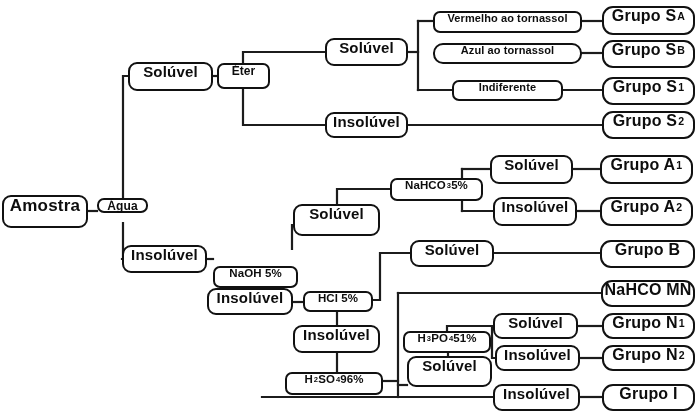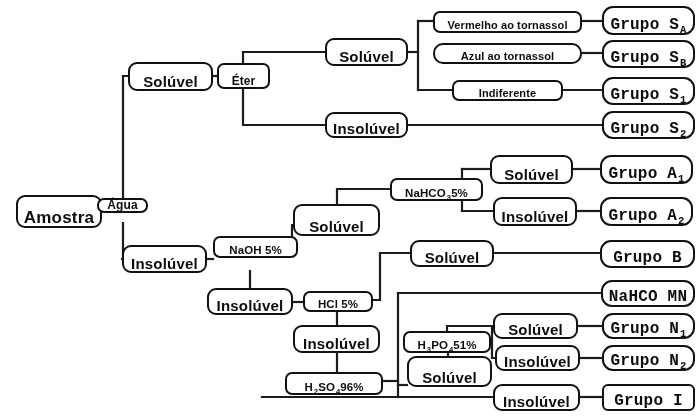--- a/index.html
+++ b/index.html
@@ -1,24 +1,24 @@
 <!DOCTYPE html>
 <html><head>
 <meta charset="utf-8">
 <style>
   html,body{margin:0;padding:0;background:#ffffff;}
   .stage{position:relative;width:700px;height:417px;background:#ffffff;overflow:hidden;
          font-family:"Liberation Sans",sans-serif;}
   .stage svg{position:absolute;left:0;top:0;width:700px;height:417px;}
   .stage svg polyline{fill:none;stroke:#1c1c1c;stroke-width:2.2;stroke-linecap:square;}
   .node{position:absolute;box-sizing:border-box;background:#ffffff;border:2.6px solid #111111;
-        border-radius:9px;display:flex;align-items:flex-end;justify-content:center;
+        border-radius:9px;display:flex;align-items:flex-start;justify-content:center;
         font-weight:bold;color:#0d0d0d;white-space:nowrap;letter-spacing:.2px;line-height:1;}
   .node.small{border-width:2px;border-radius:7px;letter-spacing:.1px;}
-  .node.group{border-width:2.8px;border-radius:11px;font-family:Liberation Mono, monospace;}
+  .node.group{border-width:2.8px;border-radius:11px;}
   .node sub{font-size:.66em;font-weight:bold;line-height:1;position:relative;bottom:-.28em;margin-left:1px;}
 </style>
 </head>
 <body>
 
 <div class="stage">
   <svg id="edges-svg" viewBox="0 0 700 417" xmlns="http://www.w3.org/2000/svg">
       <polyline points="88,211 97,211" stroke="#1c1c1c"></polyline>
       <polyline points="128,76 123,76 123,198" stroke="#1c1c1c"></polyline>
       <polyline points="123,223 123,259 122,259" stroke="#1c1c1c"></polyline>
@@ -53,36 +53,36 @@
       <polyline points="398,293 601,293" stroke="#1c1c1c"></polyline>
       <polyline points="262,397 493,397" stroke="#1c1c1c"></polyline>
       <polyline points="448,356 448,353" stroke="#1c1c1c"></polyline>
       <polyline points="447,331 447,326 493,326" stroke="#1c1c1c"></polyline>
       <polyline points="492,326 492,358 495,358" stroke="#1c1c1c"></polyline>
       <polyline points="578,326 602,326" stroke="#1c1c1c"></polyline>
       <polyline points="580,358 602,358" stroke="#1c1c1c"></polyline>
       <polyline points="580,397 602,397" stroke="#1c1c1c"></polyline>
     </svg>
   <div id="nodes">
-      <div class="node large" style="left: 16px; top: 195px; width: 86px; height: 33px; font-size: 17px;">
+      <div class="node large" style="left: 2px; top: 195px; width: 86px; height: 33px; font-size: 17px;">
         <span>Amostra</span>
       </div>
       <div class="node small" style="left: 97px; top: 198px; width: 51px; height: 15px; font-size: 12px;">
         <span>Água</span>
       </div>
       <div class="node large" style="left: 128px; top: 62px; width: 85px; height: 29px; font-size: 15px;">
         <span>Solúvel</span>
       </div>
       <div class="node small" style="left: 217px; top: 63px; width: 53px; height: 26px; font-size: 12px;">
         <span>Éter</span>
       </div>
       <div class="node large" style="left: 122px; top: 245px; width: 85px; height: 28px; font-size: 15px;">
         <span>Insolúvel</span>
       </div>
-      <div class="node small" style="left: 213px; top: 236px; width: 85px; height: 22px; font-size: 11.5px;">
+      <div class="node small" style="left: 213px; top: 266px; width: 85px; height: 22px; font-size: 11.5px;">
         <span>NaOH 5%</span>
       </div>
       <div class="node large" style="left: 325px; top: 38px; width: 83px; height: 28px; font-size: 15px;">
         <span>Solúvel</span>
       </div>
       <div class="node large" style="left: 325px; top: 112px; width: 83px; height: 26px; font-size: 15px;">
         <span>Insolúvel</span>
       </div>
       <div class="node small" style="left: 433px; top: 11px; width: 149px; height: 22px; font-size: 11px;">
         <span>Vermelho ao tornassol</span>
@@ -176,17 +176,17 @@
         <span>Grupo N</span>
         <sub>1</sub>
       </div>
       <div class="node group" style="left: 602px; top: 345px; width: 93px; height: 26px; font-size: 16px;">
         <span>Grupo N</span>
         <sub>2</sub>
       </div>
       <div class="node large" style="left: 493px; top: 384px; width: 87px; height: 27px; font-size: 15px;">
         <span>Insolúvel</span>
       </div>
-      <div class="node group" style="left: 602px; top: 384px; width: 93px; height: 27px; font-size: 16px; border-radius: 6px;">
+      <div class="node group" style="left: 602px; top: 384px; width: 93px; height: 27px; font-size: 16px;">
         <span>Grupo I</span>
       </div>
     </div>
 </div>
 
 </body></html>

